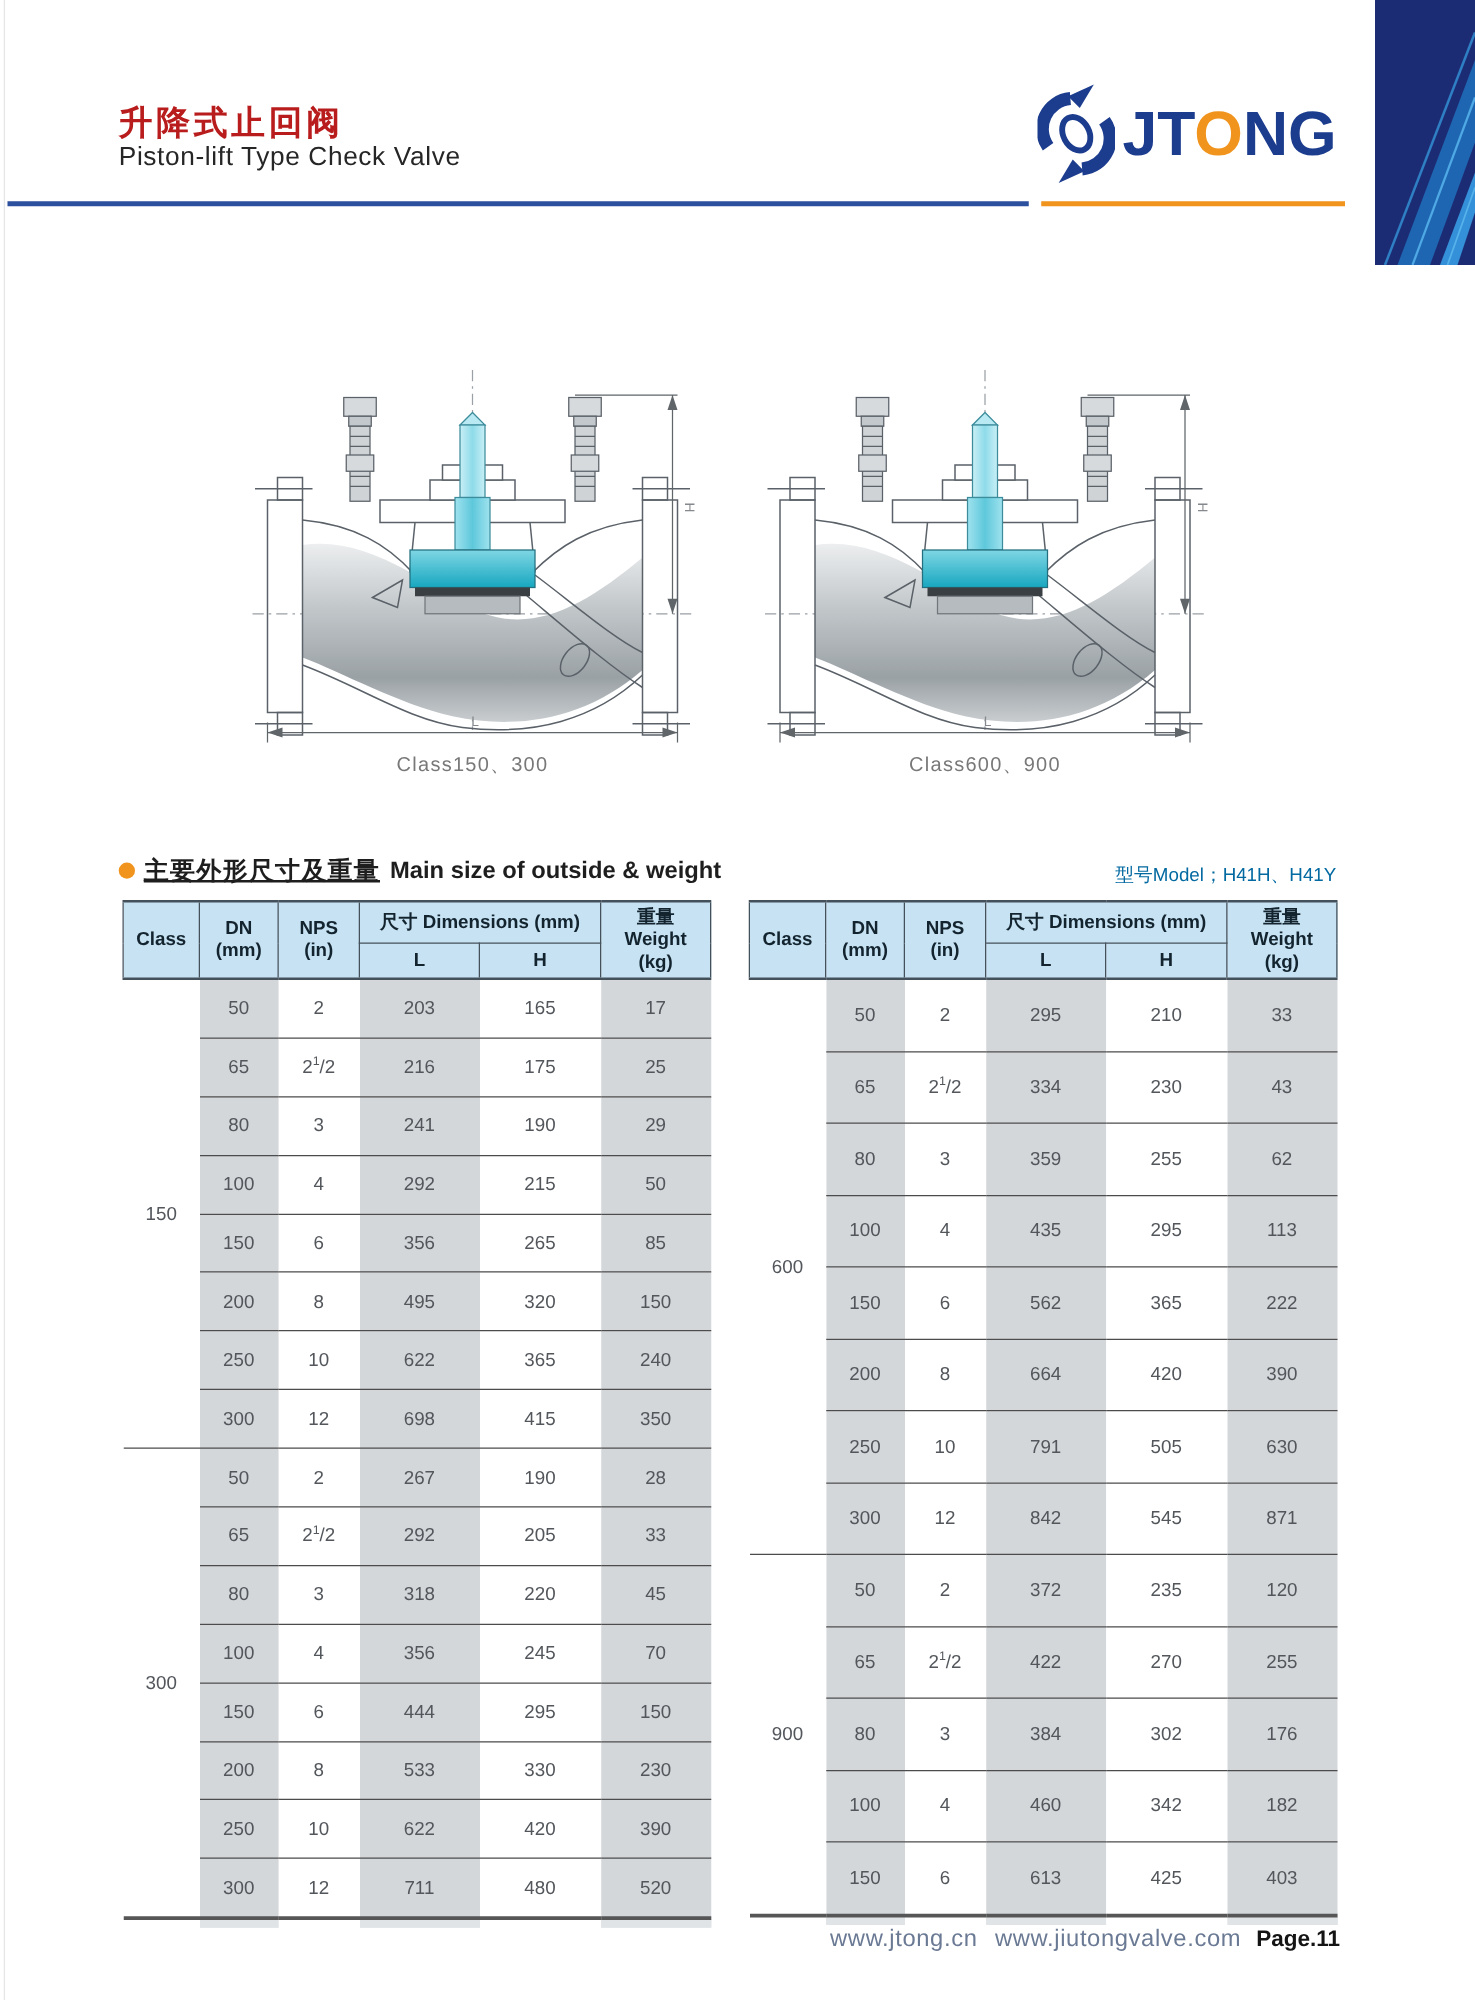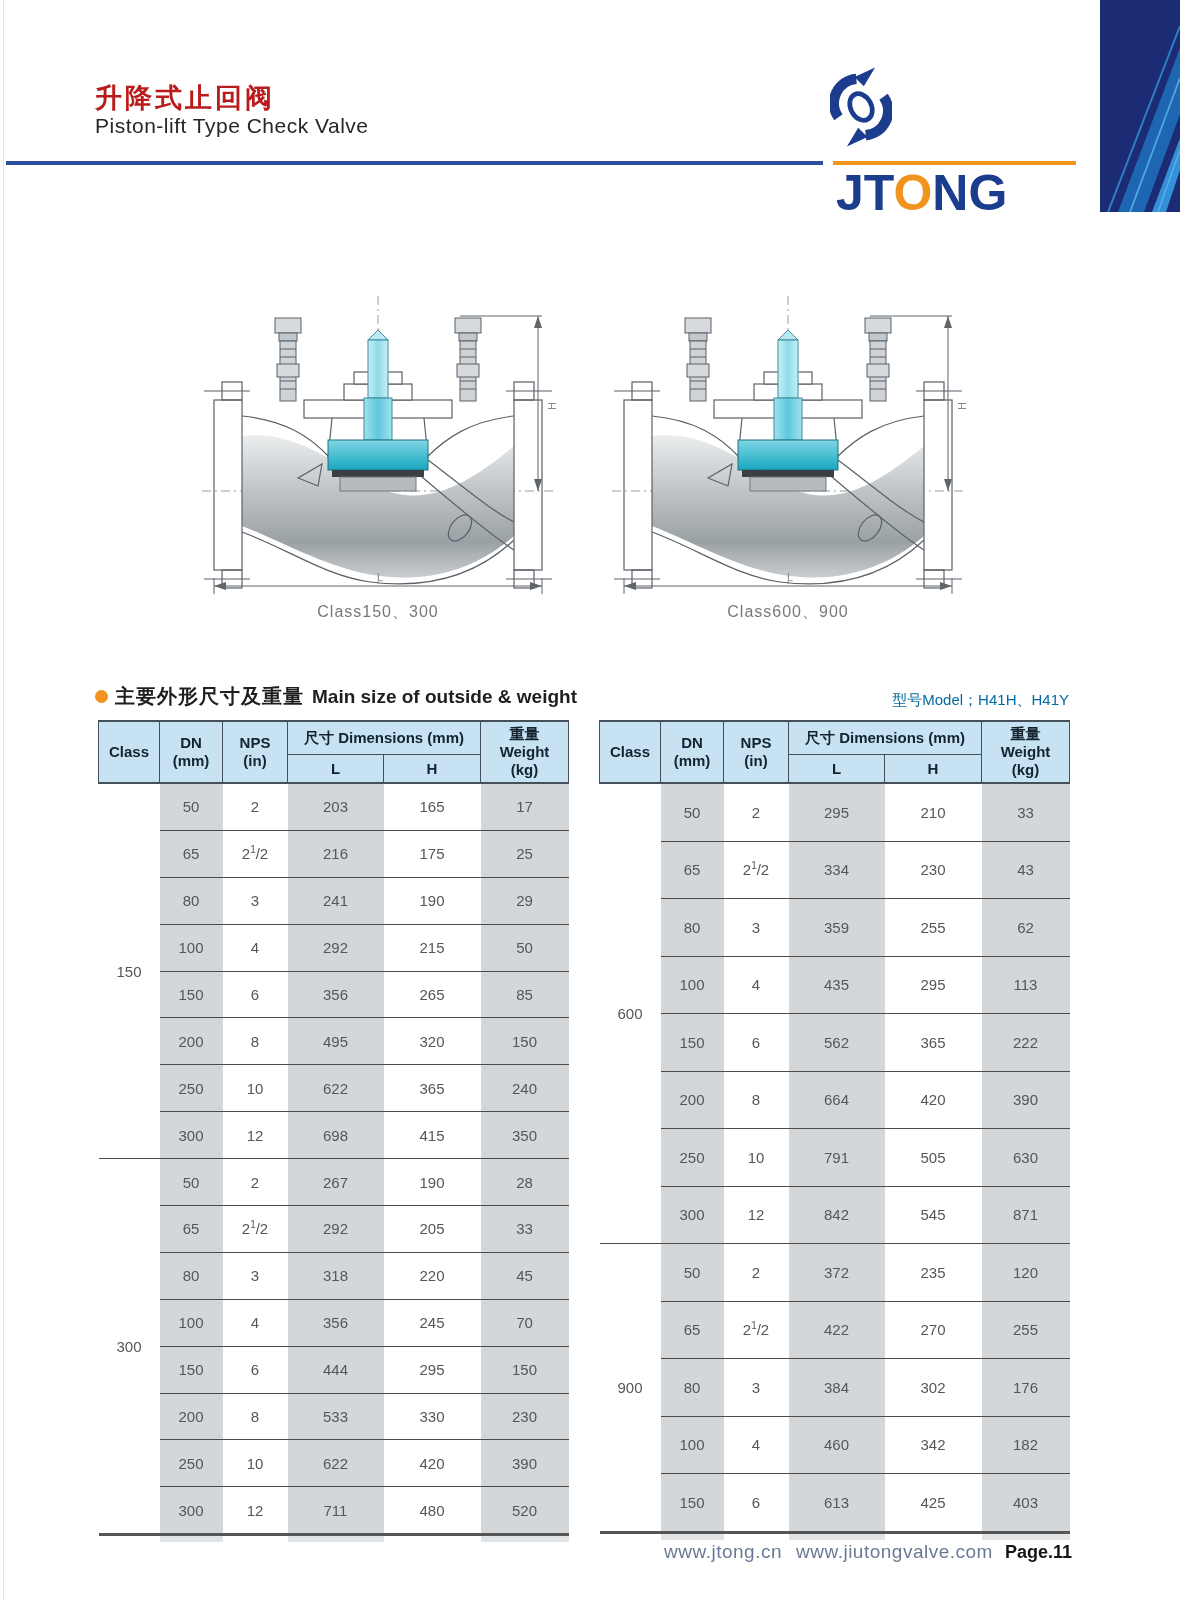--- a/index.html
+++ b/index.html
@@ -6,37 +6,37 @@
   .page{position:relative;width:1180px;height:1600px;background:#ffffff;margin:0 auto;
         font-family:"Liberation Sans","DejaVu Sans",sans-serif;overflow:hidden;}
   .edge-line{position:absolute;left:3px;top:0;width:1px;height:1600px;background:#e6e6e6;}
 
   
   .title-zh{position:absolute;left:95px;top:80px;font-size:27px;font-weight:600;color:#b91c1c;letter-spacing:3px;}
   .title-en{position:absolute;left:95px;top:114px;font-size:21px;color:#262626;letter-spacing:0.5px;}
   .rule-blue{position:absolute;left:6px;top:161px;width:817px;height:4px;background:#2c4f9e;}
   .rule-orange{position:absolute;left:833px;top:161px;width:243px;height:4px;background:#f0941d;}
   .corner-decor{position:absolute;right:0;top:0;}
-  .logo{position:absolute;left:830px;top:64px;display:flex;align-items:flex-start;flex-direction:column;}
+  .logo{position:absolute;left:830px;top:64px;display:flex;align-items:flex-start;}
   .logo-text{font-size:50px;font-weight:bold;color:#1c3c8e;letter-spacing:0px;margin-left:6px;margin-top:14px;
              font-family:"Liberation Sans","DejaVu Sans",sans-serif;}
   .logo-text .o{color:#f0941d;}
 
   
   .fig{position:absolute;top:288px;width:360px;text-align:center;}
   .fig-left{left:198px;}
   .fig-right{left:608px;}
   .valve-svg{width:360px;height:310px;display:block;}
   .fig-cap{font-size:16px;color:#787878;letter-spacing:1px;margin-top:4px;}
   .dim-label{font-size:11px;fill:#85898d;font-family:"Liberation Sans",sans-serif;}
 
   
   .sec{position:absolute;left:95px;top:683px;display:flex;align-items:center;}
   .bullet{display:inline-block;width:13px;height:13px;border-radius:50%;background:#f0941d;margin-right:7px;}
-  .sec-zh{font-size:20px;font-weight:bold;color:#1e1e1e;letter-spacing:1px;}
+  .sec-zh{font-size:20px;font-weight:bold;color:#1e1e1e;letter-spacing:1px;text-decoration:underline;}
   .sec-en{font-size:19px;font-weight:bold;color:#1e1e1e;margin-left:8px;}
   .model{position:absolute;right:111px;top:691px;font-size:15px;color:#0369a1;}
 
   
   .tbl{position:absolute;top:720px;}
   .tbl-left{left:98px;}
   .tbl-right{left:599px;}
   .tbl table{border-collapse:collapse;table-layout:fixed;width:470px;}
   .tbl col.c-gray{background:#d3d7da;}
   .tbl col.c-white{background:#ffffff;}

